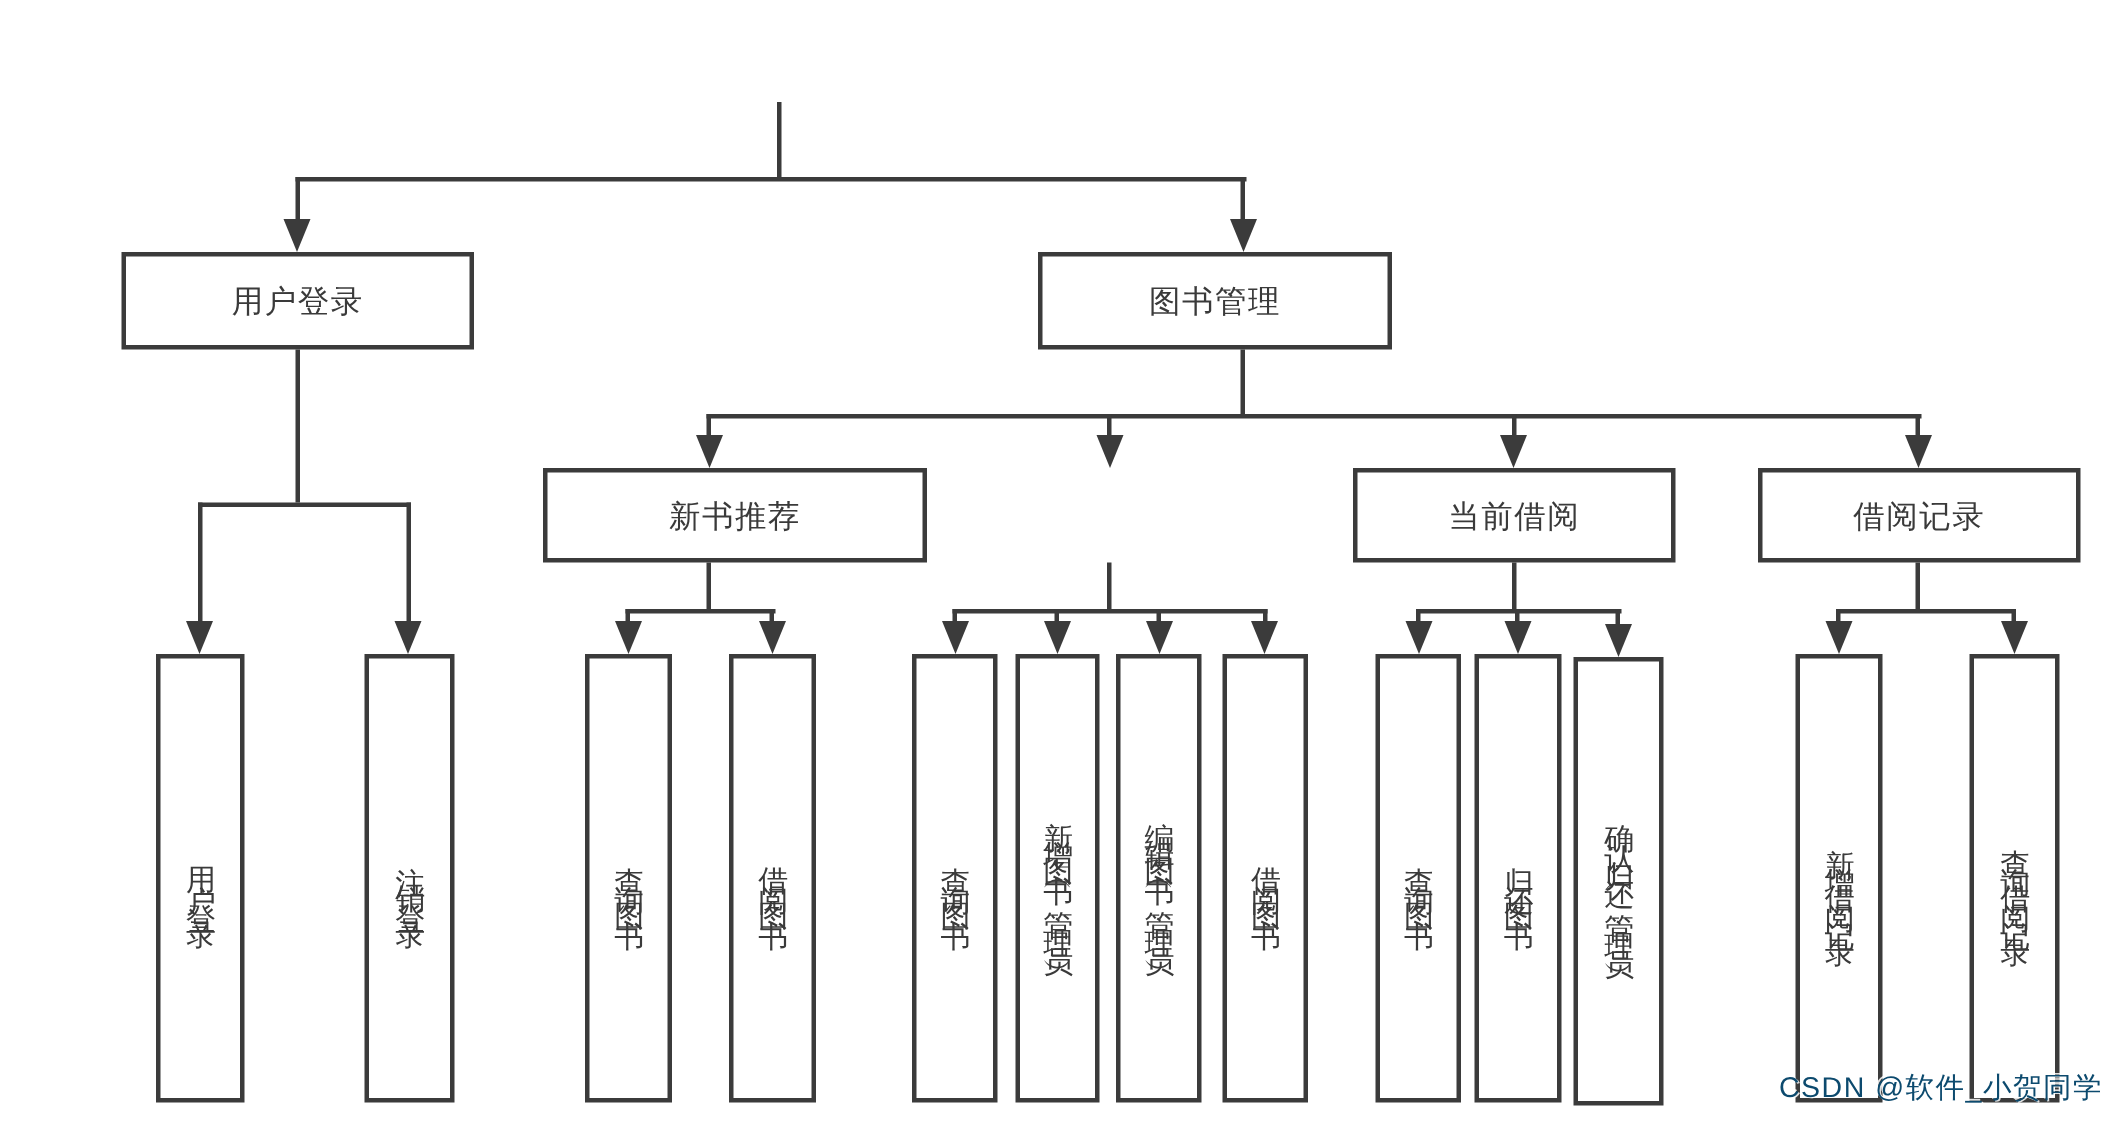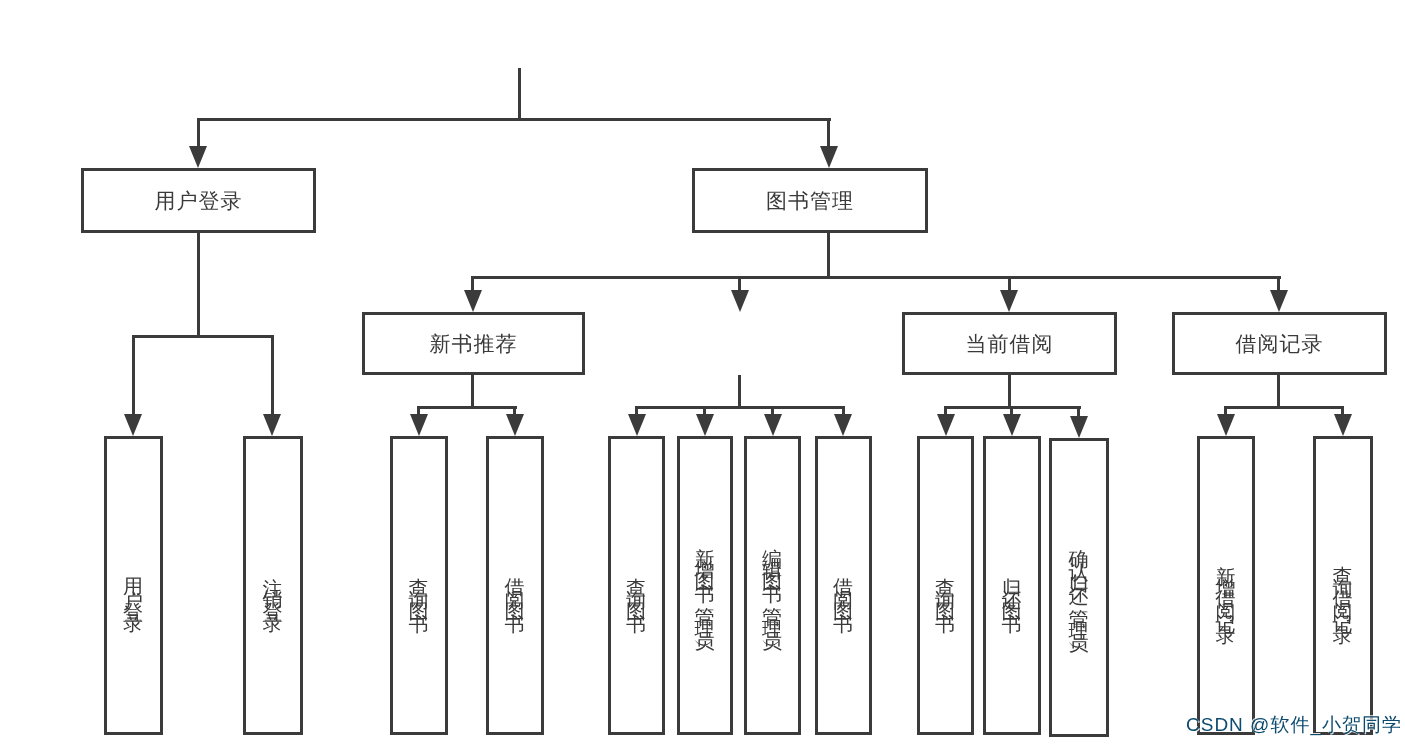--- a/index.html
+++ b/index.html
@@ -30,21 +30,21 @@
 </style>
 </head>
 <body>
 
 <div class="canvas">
 
 
   <div class="node" style="left:81px;top:168px;width:235px;height:65px;">用户登录</div>
   <div class="node" style="left:692px;top:168px;width:236px;height:65px;">图书管理</div>
 
-  <div class="node" style="left:362px;top:312px;width:223px;height:63px;">新书推荐</div>
+  <div class="node" style="left:362px;top:312px;width:256px;height:63px;">新书推荐</div>
   <div class="node" style="left:1172px;top:312px;width:215px;height:63px;">借阅记录</div>
   <div class="node" style="left:902px;top:312px;width:215px;height:63px;">当前借阅</div>
 
   <div class="node leaf" style="left:104px;top:436px;width:59px;height:299px;">用户登录</div>
   <div class="node leaf" style="left:243px;top:436px;width:60px;height:299px;">注销登录</div>
 
   <div class="node leaf" style="left:390px;top:436px;width:58px;height:299px;">查询图书</div>
   <div class="node leaf" style="left:486px;top:436px;width:58px;height:299px;">借阅图书</div>
 
   <div class="node leaf" style="left:608px;top:436px;width:57px;height:299px;">查询图书</div>

